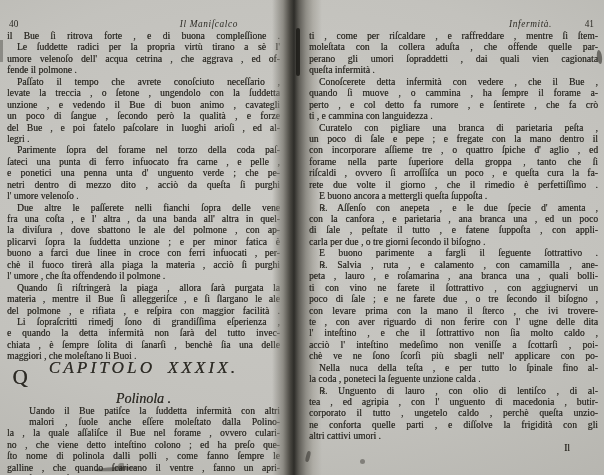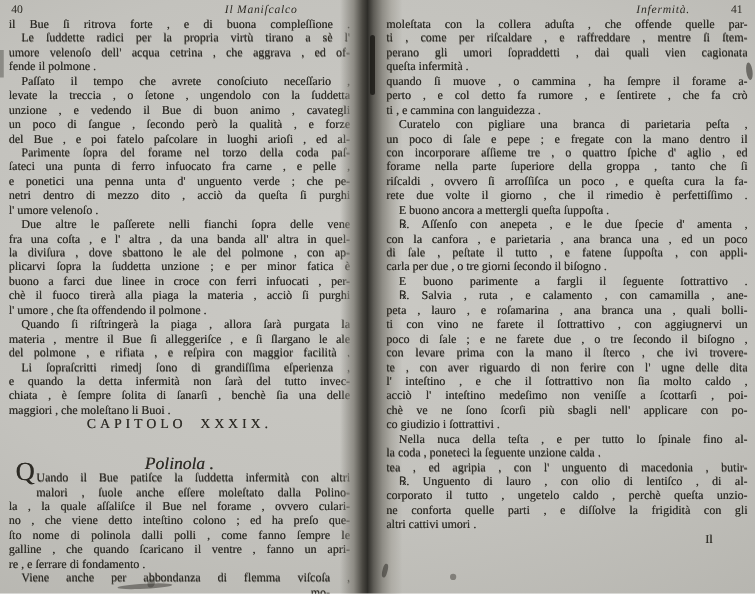--- a/index.html
+++ b/index.html
@@ -8,36 +8,36 @@
     font-family:"Liberation Serif","DejaVu Serif",serif;
     color:#2d2b25;
     background:
       radial-gradient(120% 95% at 46% 42%, #cbcac5 0%, #c3c2bd 48%, #b5b4ae 80%, #a09f99 100%);
   }
   
   .pg{position:absolute;top:2px;}
   .pg.left{left:7px;width:273px;}
   .pg.right{left:309px;width:289px;}
   
-  .runhead{display:flex;align-items:baseline;height:12px;font-size:9.3px;line-height:12px;}
+  .runhead{display:flex;align-items:baseline;height:12px;font-size:9.3px;line-height:12px;margin-top:16px;}
   .rh-side{width:42px;flex:0 0 auto;}
   .rh-title{flex:1;text-align:right;font-style:italic;letter-spacing:0.6px;}
   .rh-num{font-style:normal;}
   .pg.left .rh-num{text-align:left;padding-left:2px;}
   .pg.right .rh-num{text-align:right;padding-right:4px;}
   
   .ln{
     font-size:9.6px;line-height:11.45px;height:11.45px;overflow:hidden;
     text-align:justify;text-align-last:justify;
     text-shadow:0.2px 0.2px 0.4px rgba(48,46,40,0.75);
   }
   .ln.s{text-align:center;text-align-last:left;}
   .ln.in{padding-left:10px;}
   .ln.qi{padding-left:22px;}
-  .ln.h1{text-align:right;text-align-last:center;font-size:11px;letter-spacing:3.2px;word-spacing:5px;}
+  .ln.h1{text-align:right;text-align-last:center;font-size:17px;letter-spacing:3.2px;word-spacing:5px;font-style:italic;}
   .ln.h2{text-align:right;text-align-last:center;font-style:italic;font-size:14px;margin-top:20px;}
   .ln.cw{text-align:right;text-align-last:right;}
   .pg.left .ln.cw{padding-right:16px;}
   .pg.right .ln.cw{padding-right:28px;}
   
   .dropcap{
     position:absolute;left:3px;top:364px;width:20px;
     font-size:21px;line-height:23px;text-align:center;
     text-shadow:0.3px 0.3px 0.4px rgba(40,38,34,0.8);
   }
@@ -75,20 +75,21 @@
     <div class="lines">
         <div class="ln">il Bue ſi ritrova forte , e di buona compleſſione .</div>
         <div class="ln in">Le ſuddette radici per la propria virtù tirano a sè l'</div>
         <div class="ln">umore velenoſo dell' acqua cetrina , che aggrava , ed of-</div>
         <div class="ln s">fende il polmone .</div>
         <div class="ln in">Paſſato il tempo che avrete conoſciuto neceſſario ,</div>
         <div class="ln">levate la treccia , o ſetone , ungendolo con la ſuddetta</div>
         <div class="ln">unzione , e vedendo il Bue di buon animo , cavategli</div>
         <div class="ln">un poco di ſangue , ſecondo però la qualità , e forze</div>
         <div class="ln">del Bue , e poi fatelo paſcolare in luoghi arioſi , ed al-</div>
+        <div class="ln s">legri .</div>
         <div class="ln in">Parimente ſopra del forame nel torzo della coda paſ-</div>
         <div class="ln">ſateci una punta di ferro infuocato fra carne , e pelle ,</div>
         <div class="ln">e ponetici una penna unta d' unguento verde ; che pe-</div>
         <div class="ln">netri dentro di mezzo dito , acciò da queſta ſi purghi</div>
         <div class="ln s">l' umore velenoſo .</div>
         <div class="ln in">Due altre le paſſerete nelli fianchi ſopra delle vene</div>
         <div class="ln">fra una coſta , e l' altra , da una banda all' altra in quel-</div>
         <div class="ln">la diviſura , dove sbattono le ale del polmone , con ap-</div>
         <div class="ln">plicarvi ſopra la ſuddetta unzione ; e per minor fatica è</div>
         <div class="ln">buono a farci due linee in croce con ferri infuocati , per-</div>
@@ -119,24 +120,25 @@
   <div class="gutter"></div>
   <div class="gutter-dash"></div>
 
   <div class="pg right">
     <div class="runhead">
       <span class="rh-side"></span>
       <span class="rh-title">Infermità.</span>
       <span class="rh-side rh-num">41</span>
     </div>
     <div class="lines">
+        <div class="ln">ti , come per riſcaldare , e raffreddare , mentre ſi ſtem-</div>
         <div class="ln">moleſtata con la collera aduſta , che offende quelle par-</div>
-        <div class="ln">ti , come per riſcaldare , e raffreddare , mentre ſi ſtem-</div>
         <div class="ln">perano gli umori ſopraddetti , dai quali vien cagionata</div>
         <div class="ln s">queſta infermità .</div>
+        <div class="ln in">Conoſcerete detta infermità con vedere , che il Bue ,</div>
         <div class="ln">quando ſi muove , o cammina , ha ſempre il forame a-</div>
         <div class="ln">perto , e col detto fa rumore , e ſentirete , che fa crò</div>
         <div class="ln s">ti , e cammina con languidezza .</div>
         <div class="ln in">Curatelo con pigliare una branca di parietaria peſta ,</div>
         <div class="ln">un poco di ſale e pepe ; e fregate con la mano dentro il</div>
         <div class="ln">con incorporare aſſieme tre , o quattro ſpiche d' aglio , ed</div>
         <div class="ln">forame nella parte ſuperiore della groppa , tanto che ſi</div>
         <div class="ln">riſcaldi , ovvero ſi arroſſiſca un poco , e queſta cura la fa-</div>
         <div class="ln">rete due volte il giorno , che il rimedio è perfettiſſimo .</div>
         <div class="ln s in">E buono ancora a mettergli queſta ſuppoſta .</div>
@@ -147,25 +149,24 @@
         <div class="ln in">E buono parimente a fargli il ſeguente ſottrattivo .</div>
         <div class="ln in">℞. Salvia , ruta , e calamento , con camamilla , ane-</div>
         <div class="ln">peta , lauro , e roſamarina , ana branca una , quali bolli-</div>
         <div class="ln">ti con vino ne farete il ſottrattivo , con aggiugnervi un</div>
         <div class="ln">poco di ſale ; e ne farete due , o tre ſecondo il biſogno ,</div>
         <div class="ln">con levare prima con la mano il ſterco , che ivi trovere-</div>
         <div class="ln">te , con aver riguardo di non ferire con l' ugne delle dita</div>
         <div class="ln">l' inteſtino , e che il ſottrattivo non ſia molto caldo ,</div>
         <div class="ln">acciò l' inteſtino medeſimo non veniſſe a ſcottarſi , poi-</div>
         <div class="ln">chè ve ne ſono ſcorſi più sbagli nell' applicare con po-</div>
-        <div class="ln s">co giudizio i ſottrattivi .</div>
         <div class="ln in">Nella nuca della teſta , e per tutto lo ſpinale fino al-</div>
         <div class="ln s">la coda , poneteci la ſeguente unzione calda .</div>
+        <div class="ln in">℞. Unguento di lauro , con olio di lentiſco , di al-</div>
         <div class="ln">tea , ed agripia , con l' unguento di macedonia , butir-</div>
-        <div class="ln in">℞. Unguento di lauro , con olio di lentiſco , di al-</div>
         <div class="ln">corporato il tutto , ungetelo caldo , perchè queſta unzio-</div>
         <div class="ln">ne conforta quelle parti , e diſſolve la frigidità con gli</div>
         <div class="ln s">altri cattivi umori .</div>
         <div class="ln cw">Il</div>
       </div>
   </div>
 
   <div class="smudge sm1"></div>
   <div class="smudge sm2"></div>
   <div class="smudge sm3"></div>

